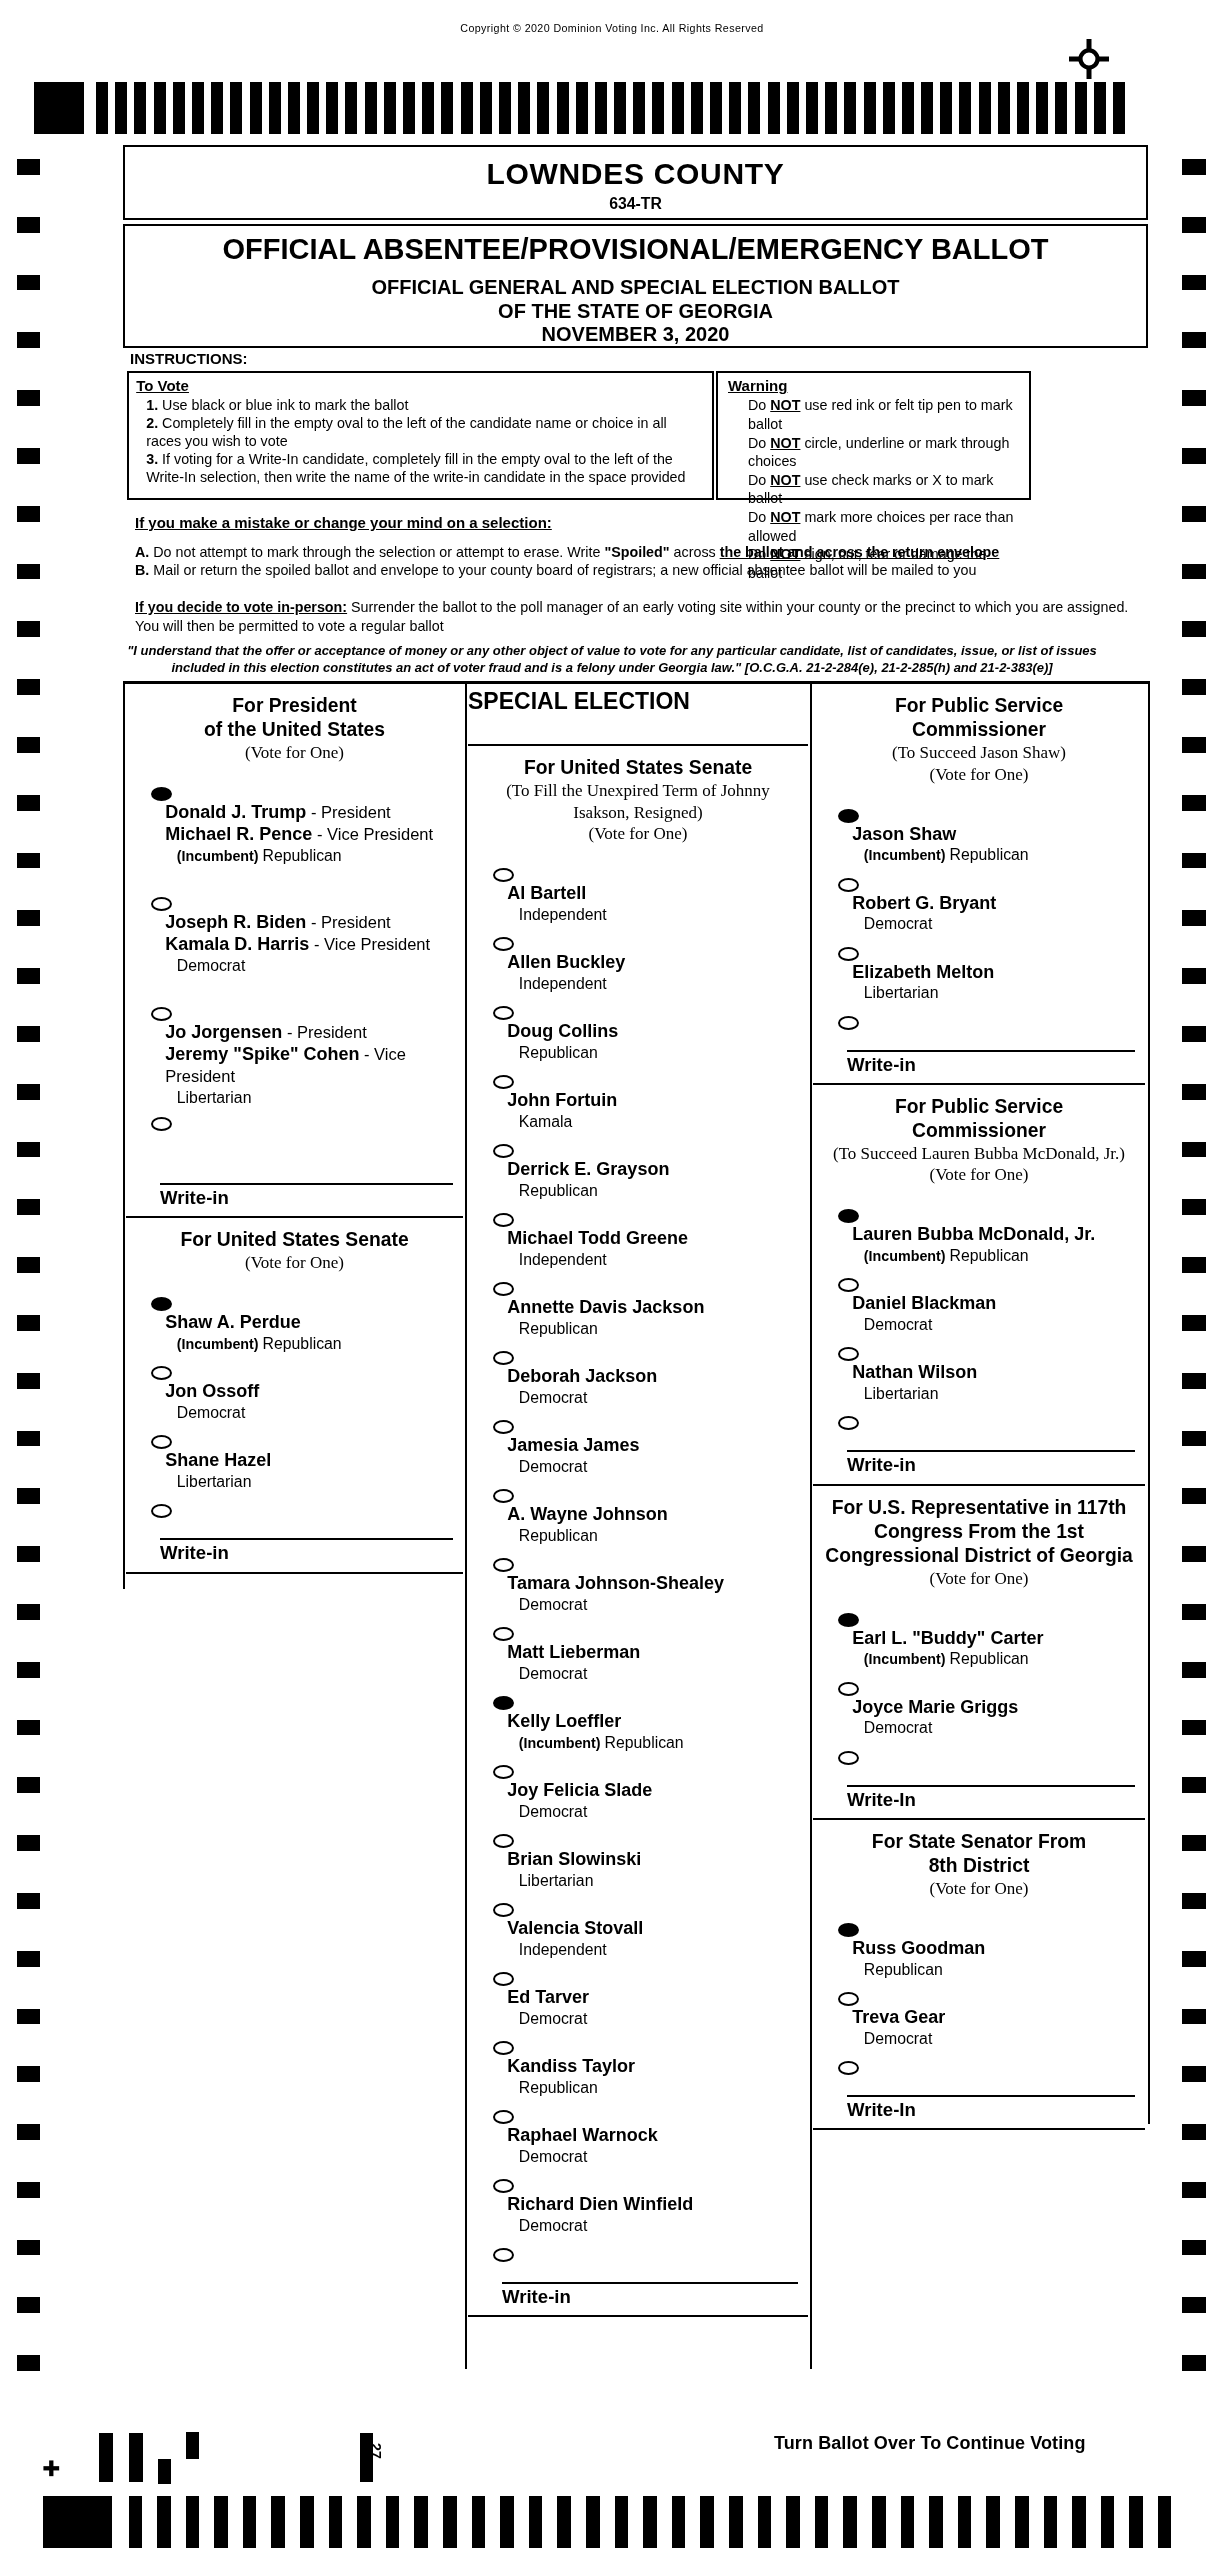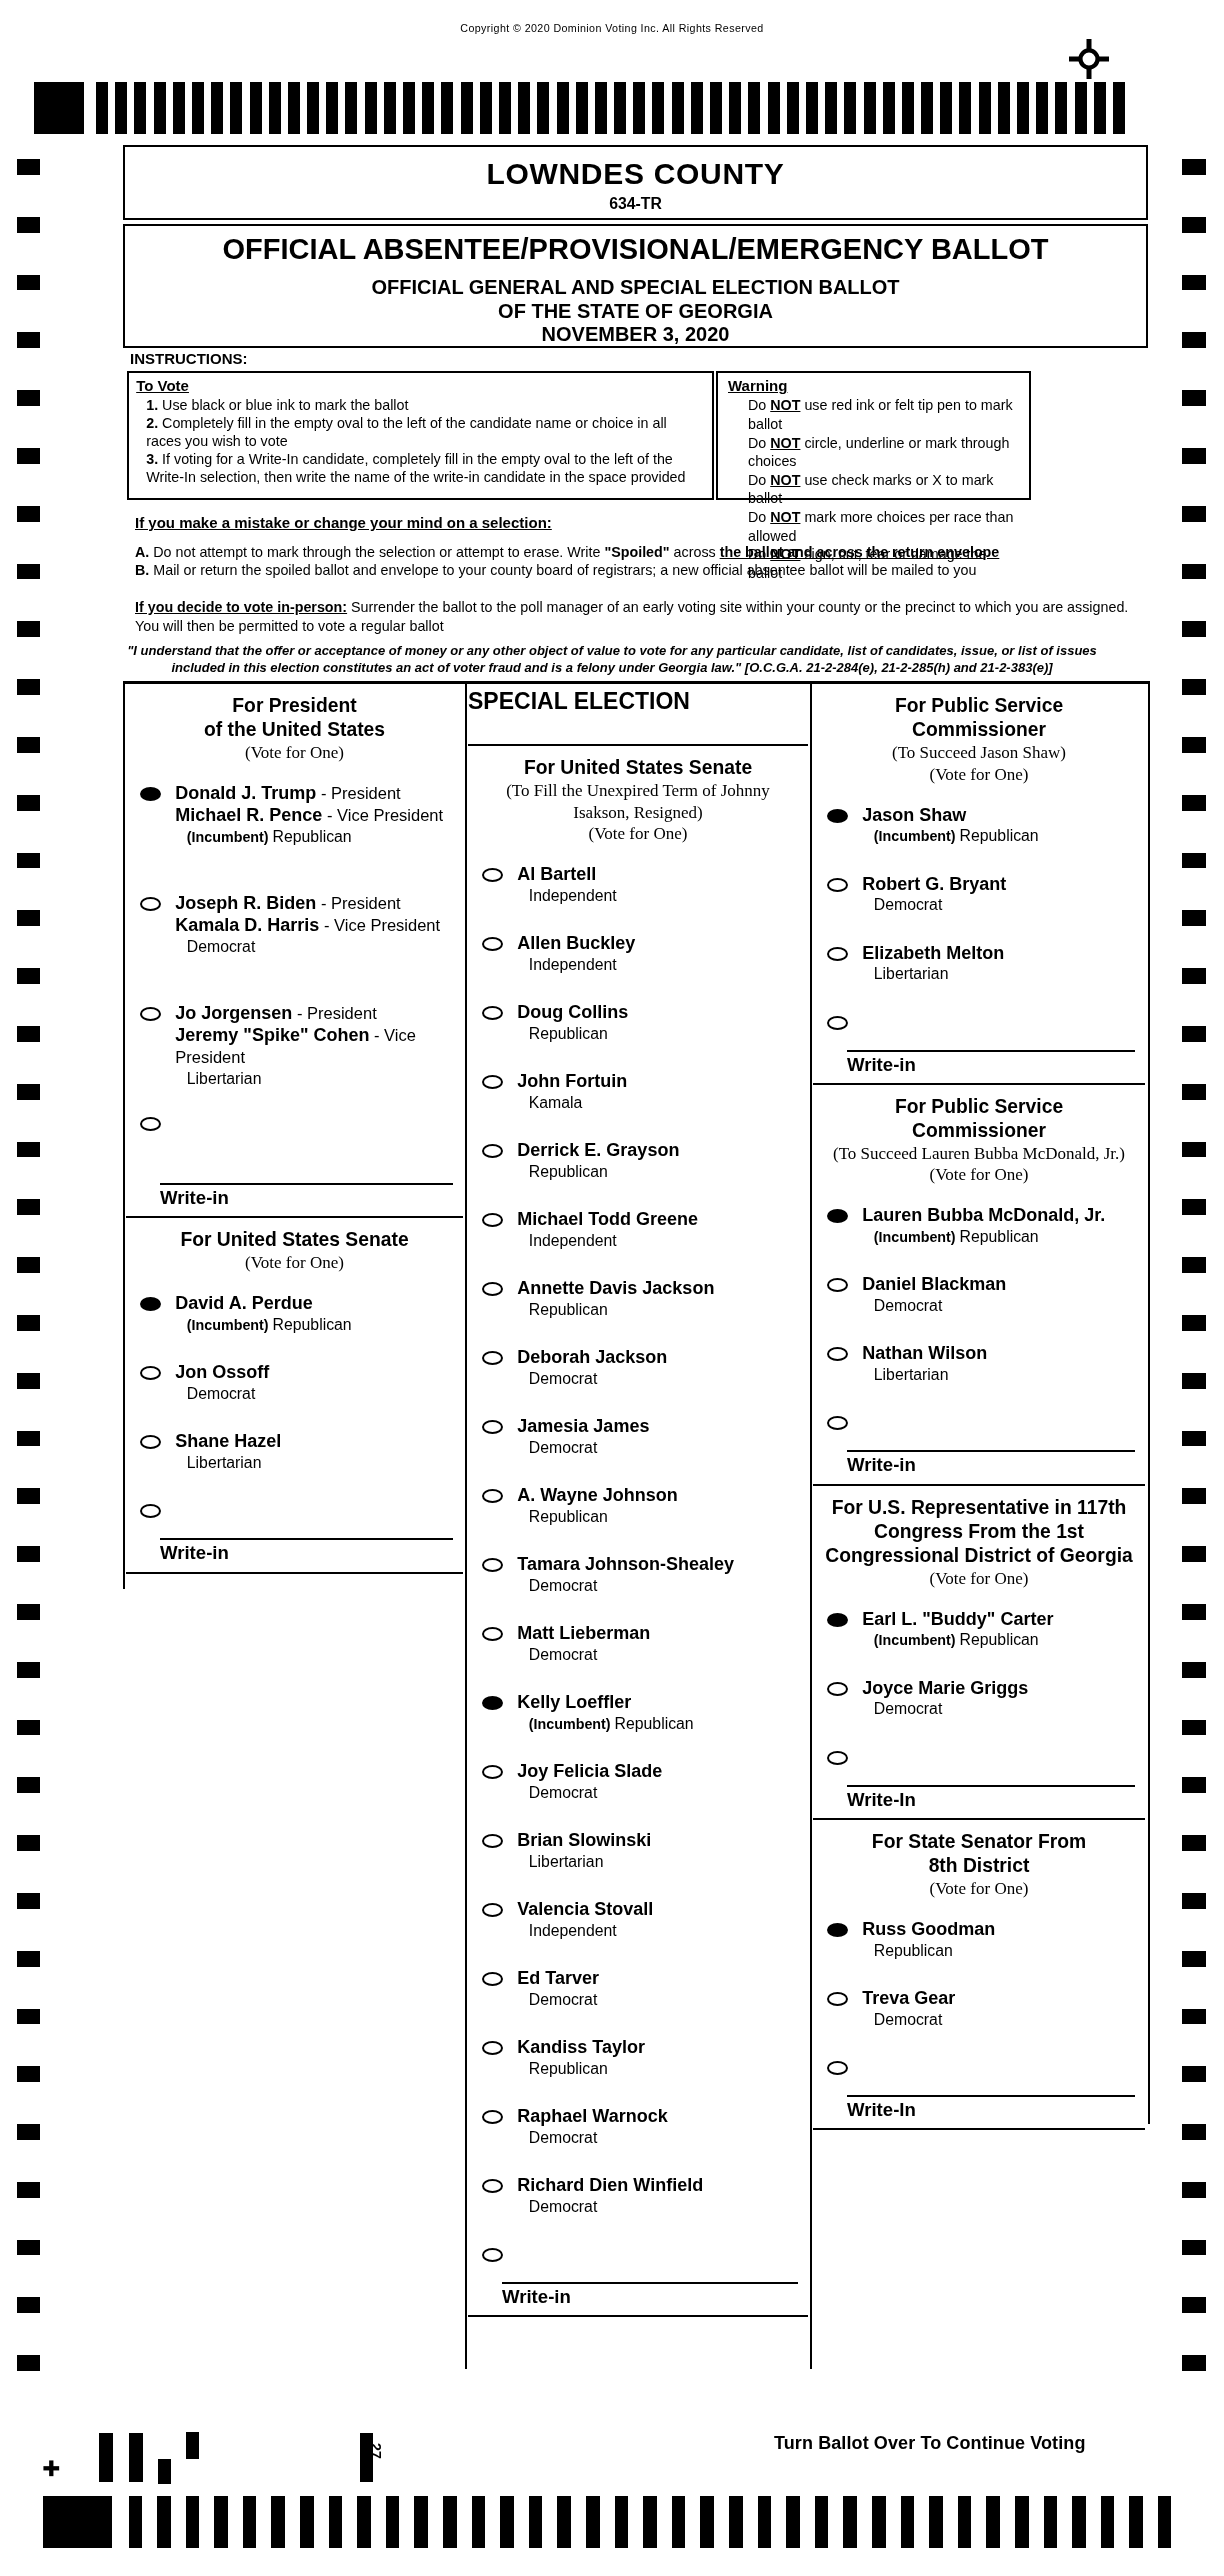--- a/index.html
+++ b/index.html
@@ -47,21 +47,21 @@
   .col1{left:126px;width:337px;}
   .col2{left:468px;width:340px;}
   .col3{left:813px;width:332px;}
 
   .banner{font-size:23px;font-weight:bold;text-align:left;padding:4px 0 29px;border-bottom:2.1px solid #000;}
   .section{border-bottom:2.9px solid #000;padding-bottom:5.7px;}
   .sec-head{text-align:center;padding:10px 4.3px 18.6px;}
   .sec-title{font-size:19.3px;font-weight:bold;line-height:24px;}
   .sec-sub,.sec-vote{font-size:17px;line-height:21.5px;font-family:Liberation Serif, serif;}
 
-  .cand{display:flex;align-items:flex-start;padding-left:14px;min-height:69px;}
+  .cand{display:flex;align-items:flex-start;padding-left:25px;min-height:69px;flex-direction:column;}
   .ticket .cand{min-height:110px;}
   .cand.writein{min-height:39px;}
   .ticket .cand.writein{min-height:71px;}
   .oval{width:17px;height:10px;border:2.9px solid #000;border-radius:50%;margin-top:5px;flex:none;background:#fff;}
   .oval.filled{background:#000;}
   .cand-text{margin-left:14.3px;}
   .cand-name{font-size:18px;font-weight:bold;line-height:22px;}
   .cand-suffix{font-size:16.5px;font-weight:normal;}
   .cand-party{font-size:15.8px;line-height:20px;margin-left:11.5px;margin-top:0.7px;font-weight:normal;}
   .cand-inc{font-size:14.3px;font-weight:bold;}
@@ -361,21 +361,21 @@
         <div class="wi-label">Write-in</div>
       </div>
       <div class="section">
         <div class="sec-head">
           <div class="sec-title">For United States Senate</div>
           <div class="sec-vote">(Vote for One)</div>
         </div>
         <div class="cand">
           <span class="oval filled"></span>
           <div class="cand-text">
-            <div class="cand-name">David A. Perdue</div>
+            <div class="cand-name">Shaw A. Perdue</div>
             <div class="cand-party"><span class="cand-inc">(Incumbent) </span>Republican</div>
           </div>
         </div>
         <div class="cand">
           <span class="oval"></span>
           <div class="cand-text">
             <div class="cand-name">Jon Ossoff</div>
             <div class="cand-party">Democrat</div>
           </div>
         </div>

